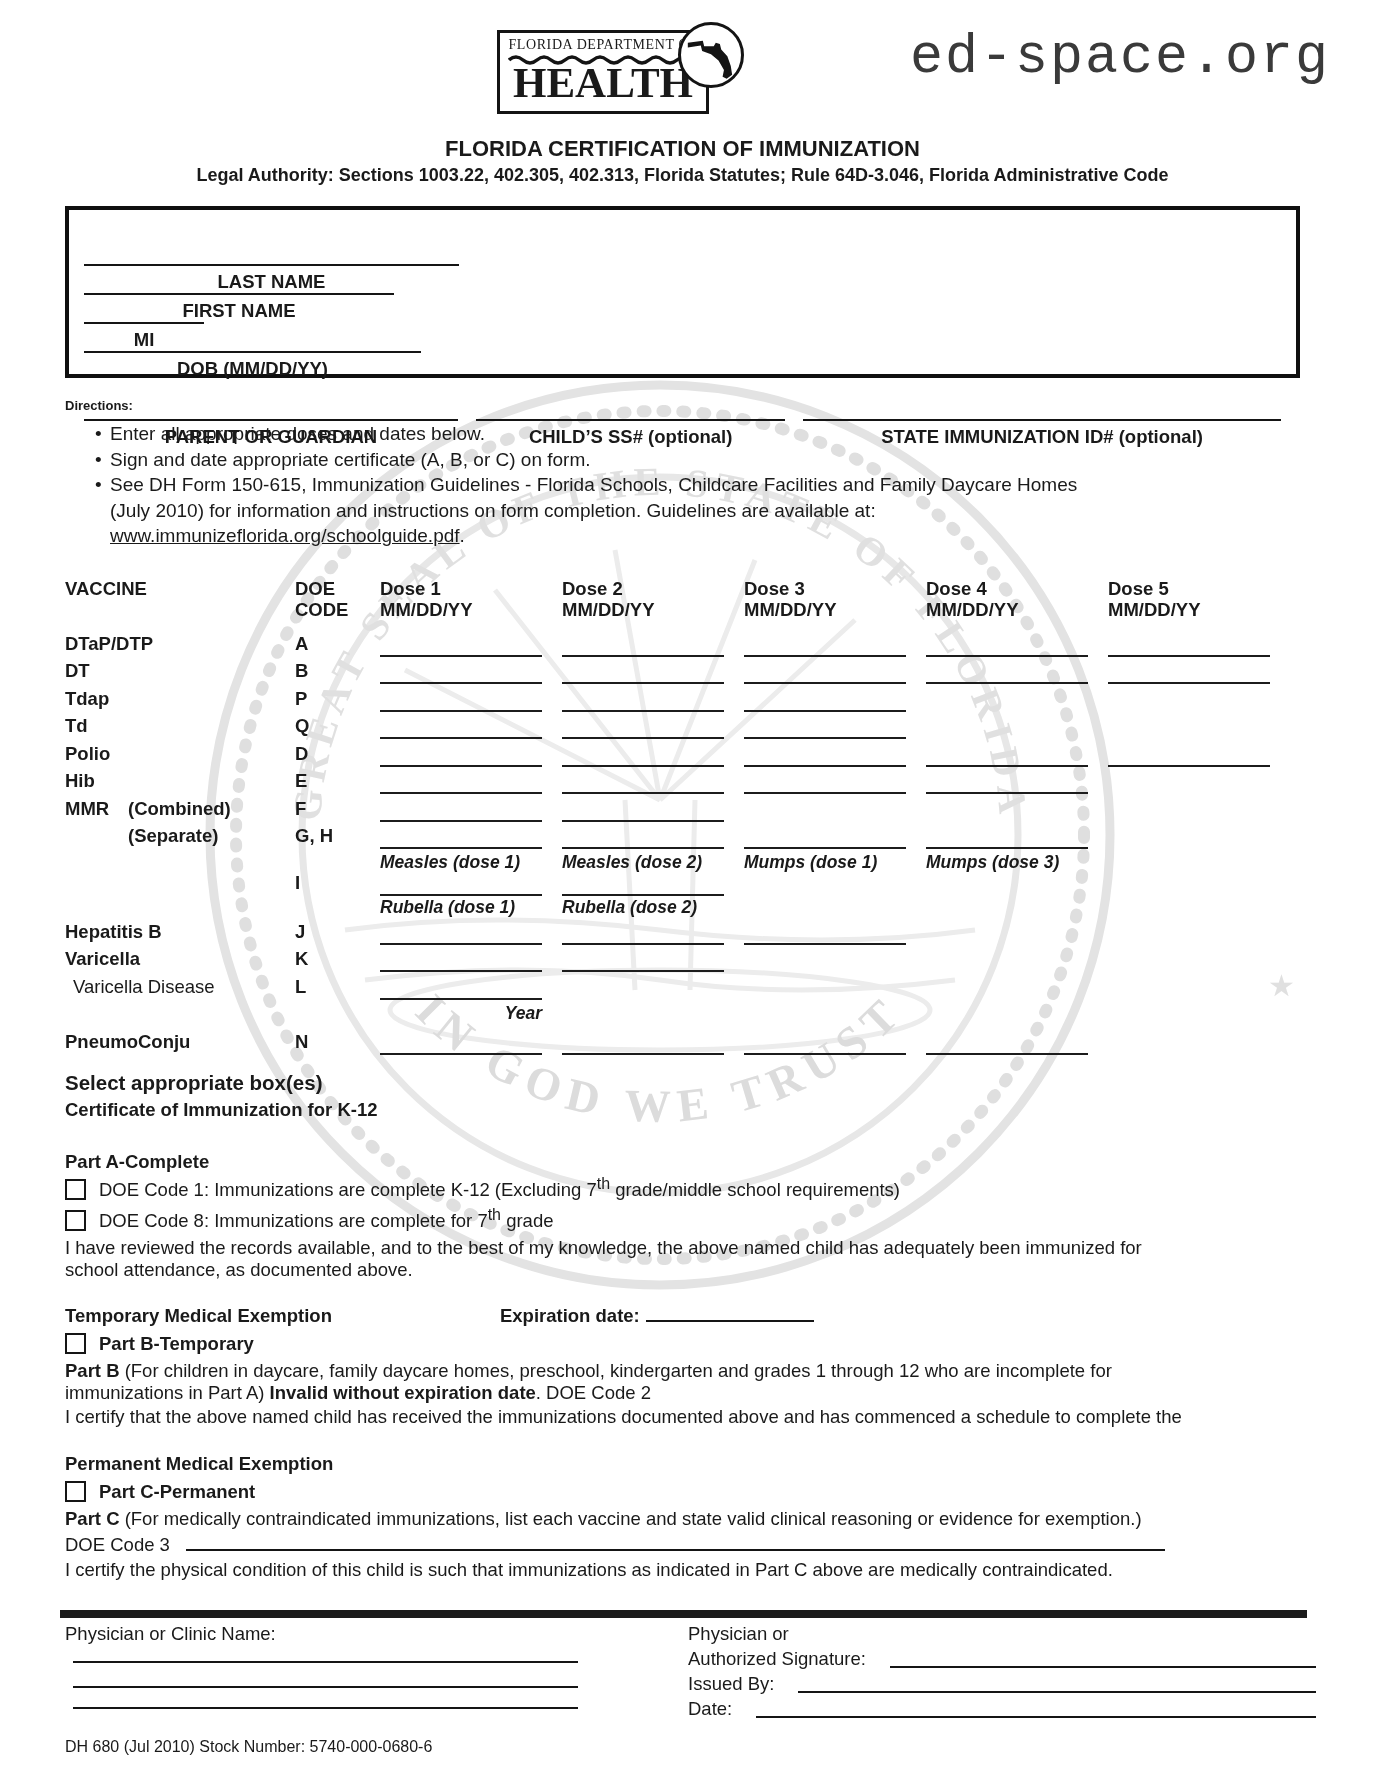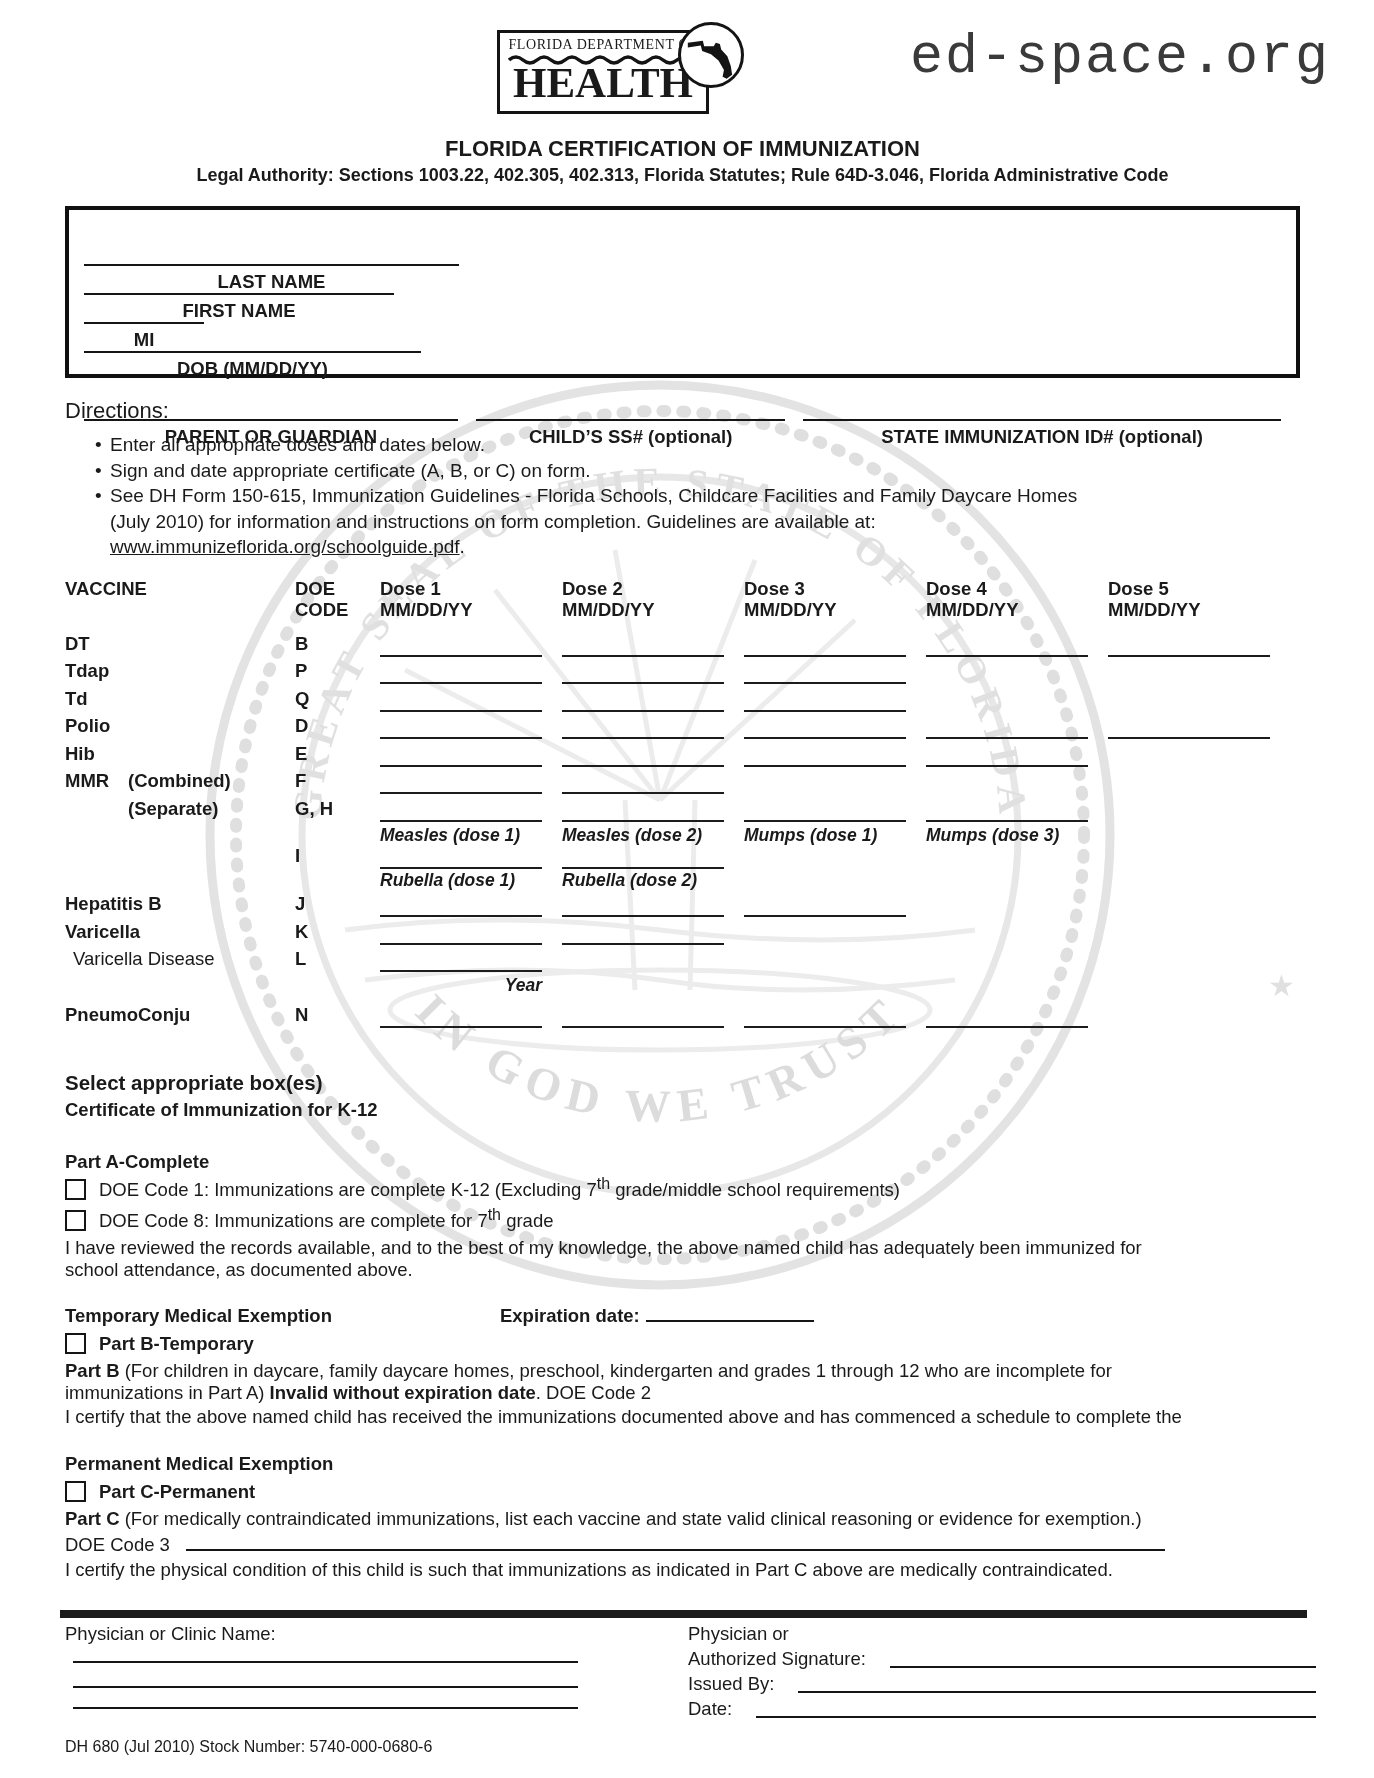--- a/index.html
+++ b/index.html
@@ -28,21 +28,21 @@
   .idrow.r1{margin-top:54px;flex-direction:column;}
   .idrow.r2{margin-top:39px;}
   .id-cell{box-sizing:border-box;}
   .wline{border-top:2.5px solid #151515;}
   .id-label{text-align:center;font-weight:bold;font-size:18.5px;padding-top:5px;white-space:nowrap;}
   .c0{width:375px;margin-right:18px}.c1{width:310px;margin-right:18px}.c2{width:120px;margin-right:22px}.c3{width:337px}
   .d0{width:375px;margin-right:18px}.d1{width:310px;margin-right:18px}.d2{width:479px}
 
   
   .directions{position:absolute;left:65px;top:398px;width:1260px;}
-  .dir-h{font-weight:normal;font-size:22px;margin-bottom:8px;}
+  .dir-h{font-weight:bold;font-size:13px;margin-bottom:8px;}
   .bullet{display:flex;font-size:19px;line-height:25.5px;}
   .dot{width:45px;padding-left:30px;box-sizing:border-box;}
   .btext{flex:1;}
   .btext .bl{white-space:nowrap;}
   .lnk{text-decoration:underline;cursor:pointer;}
 
   
   .vtable{position:absolute;left:65px;top:578px;width:1260px;}
   .vhead,.vrow,.srow{display:grid;grid-template-columns:230px 85px repeat(5,182px);}
   .vhead{font-weight:bold;font-size:18.5px;line-height:21px;margin-bottom:9px;}
@@ -210,20 +210,39 @@
           <div>Dose 4</div>
           <div>MM/DD/YY</div>
         </div>
         <div class="hd">
           <div>Dose 5</div>
           <div>MM/DD/YY</div>
         </div>
       </div>
     <div id="vrows">
         <div class="vrow">
+          <div class="vname"><span class="nm">DTaP/DTP</span></div>
+          <div class="vcode">A</div>
+          <div class="vdose">
+            <div class="dline"></div>
+          </div>
+          <div class="vdose">
+            <div class="dline"></div>
+          </div>
+          <div class="vdose">
+            <div class="dline"></div>
+          </div>
+          <div class="vdose">
+            <div class="dline"></div>
+          </div>
+          <div class="vdose">
+            <div class="dline"></div>
+          </div>
+        </div>
+        <div class="vrow">
           <div class="vname"><span class="nm">DT</span></div>
           <div class="vcode">B</div>
           <div class="vdose">
             <div class="dline"></div>
           </div>
           <div class="vdose">
             <div class="dline"></div>
           </div>
           <div class="vdose">
             <div class="dline"></div>

